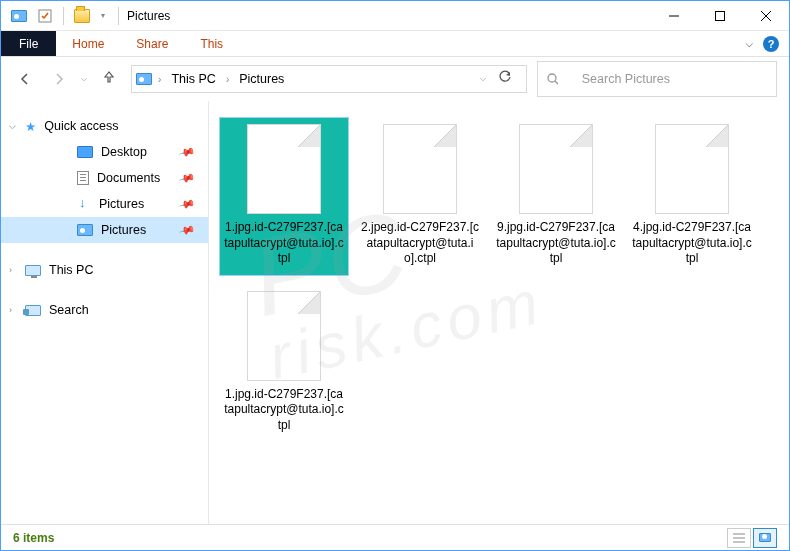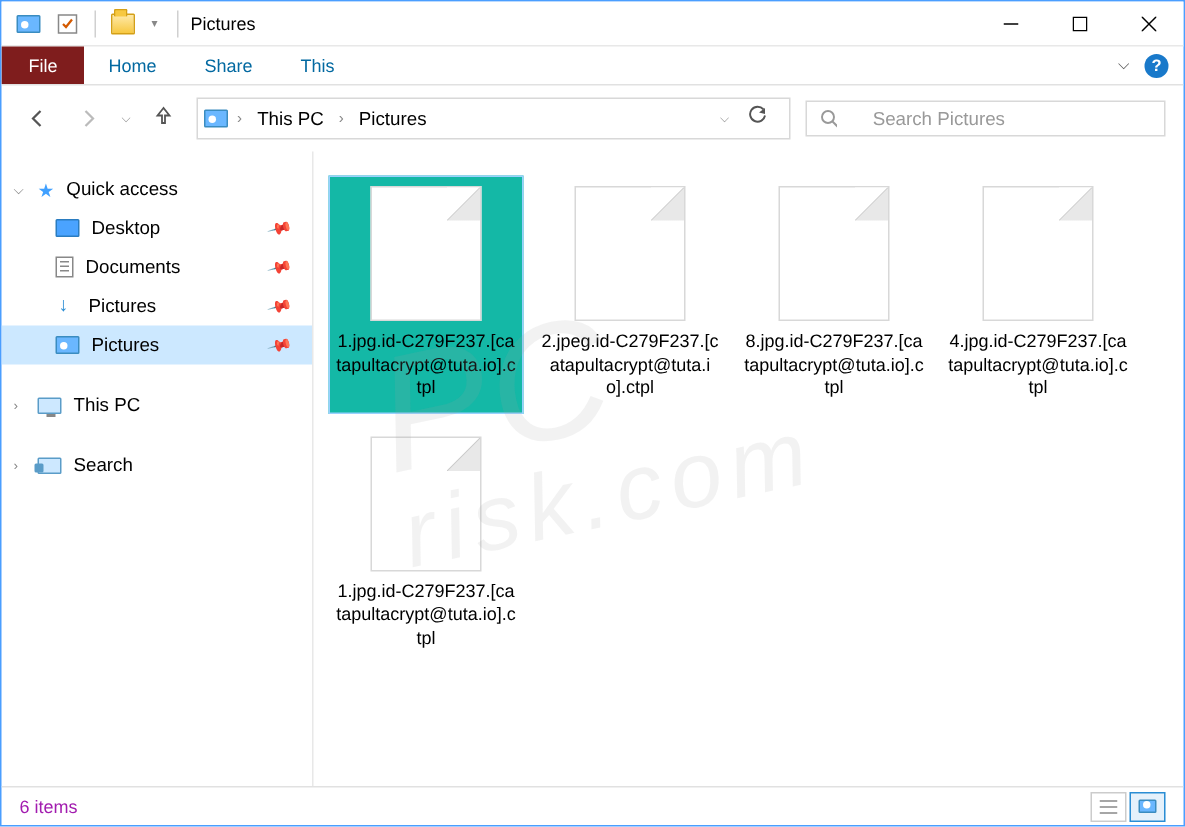--- a/index.html
+++ b/index.html
@@ -12,62 +12,62 @@
 .qat-sep { width: 1px; height: 18px; background: #d0d0d0; margin: 0 4px; }
 .title-icon { width: 18px; height: 14px; background: linear-gradient(#ffe9a8,#f7c841); border: 1px solid #d4a017; border-radius: 1px; position: relative; margin: 0 4px; }
 .title-icon::before { content:""; position:absolute; top:-4px; left:1px; width:7px; height:4px; background:#f7c841; border:1px solid #d4a017; border-bottom:none; border-radius:1px 1px 0 0; }
 .title-sep { width: 1px; height: 18px; background: #d0d0d0; margin: 0 8px; }
 .title-text { font-size: 12px; color: #000; }
 .win-controls { margin-left: auto; display: flex; }
 .win-btn { width: 46px; height: 30px; display: flex; align-items: center; justify-content: center; cursor: pointer; }
 
 
 .ribbon { height: 26px; display: flex; align-items: stretch; border-bottom: 1px solid #e1e1e1; position: relative; }
-.ribbon-tab { padding: 0 16px; font-size: 12px; display: flex; align-items: center; cursor: pointer; color: #0369a1; }
-.ribbon-tab.file { background: #7f1d1d; color: #fff; padding: 0 18px; }
+.ribbon-tab { padding: 0 16px; font-size: 12px; display: flex; align-items: center; cursor: pointer; color: #c2410c; }
+.ribbon-tab.file { background: #0f172a; color: #fff; padding: 0 18px; }
 .ribbon-right { margin-left: auto; display: flex; align-items: center; padding-right: 10px; gap: 10px; }
 .ribbon-caret { color: #555; font-size: 10px; cursor: pointer; }
 .help-icon { width: 16px; height: 16px; border-radius: 50%; background: #1979ca; color: #fff; font-size: 11px; display: flex; align-items: center; justify-content: center; font-weight: bold; cursor: pointer; }
 
 
 .navbar { height: 44px; display: flex; align-items: center; padding: 0 12px; gap: 10px; }
 .nav-arrow { width: 24px; height: 24px; display: flex; align-items: center; justify-content: center; cursor: pointer; color: #999; }
 .nav-arrow.enabled { color: #555; }
 .dropdown-caret { font-size: 8px; color: #888; cursor: pointer; }
 .nav-up { color: #555; cursor: pointer; padding: 0 4px; }
 .addressbar { flex: 1; height: 28px; border: 1px solid #d8d8d8; display: flex; align-items: center; padding: 0 4px; gap: 4px; }
 .crumb { display: flex; align-items: center; gap: 4px; padding: 2px 4px; font-size: 12.5px; cursor: pointer; }
 .crumb-sep { color: #888; font-size: 10px; padding: 0 2px; cursor: pointer; }
 .addr-right { margin-left: auto; display: flex; align-items: center; gap: 8px; padding-right: 6px; }
 .refresh-btn { color: #555; cursor: pointer; padding: 2px 4px; }
-.searchbox { width: 240px; height: 24px; border: 1px solid #d8d8d8; display: flex; align-items: center; padding: 0 8px; gap: 24px; color: #888; }
+.searchbox { width: 240px; height: 36px; border: 1px solid #d8d8d8; display: flex; align-items: center; padding: 0 8px; gap: 24px; color: #888; }
 .searchbox input { border: none; outline: none; font-size: 12.5px; width: 100%; color: #333; }
 .searchbox input::placeholder { color: #999; }
 
 
 .main { display: flex; height: calc(100% - 30px - 26px - 44px - 26px); }
 .sidebar { width: 208px; border-right: 1px solid #e8e8e8; padding-top: 12px; overflow: hidden; }
 .tree-item { display: flex; align-items: center; height: 26px; padding-left: 24px; font-size: 12.5px; cursor: pointer; gap: 8px; position: relative; }
 .tree-item.active { background: #cce8ff; }
-.tree-item.sub { padding-left: 36px; justify-content: space-between; padding-right: 14px; }
+.tree-item.sub { padding-left: 76px; justify-content: space-between; padding-right: 14px; }
 .tree-caret { position: absolute; left: 8px; color: #888; font-size: 9px; }
 .tree-label-wrap { display: flex; align-items: center; gap: 8px; }
 .pin-icon { color: #888; font-size: 11px; transform: rotate(30deg); }
 .tree-spacer { height: 14px; }
 
 .content { flex: 1; padding: 16px 10px; display: flex; flex-wrap: wrap; align-content: flex-start; gap: 8px 6px; overflow: auto; }
 .file-item { width: 130px; display: flex; flex-direction: column; align-items: center; padding: 6px 4px 8px; cursor: pointer; border: 1px solid transparent; }
 .file-item.selected { background: #14b8a6; border: 1px solid #99d1ff; }
 .file-thumb { width: 74px; height: 90px; background: #fff; border: 1px solid #d8d8d8; position: relative; margin-bottom: 6px; }
 .file-thumb::before { content:""; position:absolute; top:0; right:0; width:22px; height:22px; background: linear-gradient(135deg, transparent 50%, #e8e8e8 50%); }
 .file-thumb::after { content:""; position:absolute; top:0; right:0; width:22px; height:22px; background: linear-gradient(135deg, #fff 48%, #ccc 50%, transparent 52%); }
 .file-name { font-size: 12px; text-align: center; line-height: 1.3; word-break: break-all; color: #000; }
 
 
-.statusbar { height: 26px; border-top: 1px solid #e1e1e1; display: flex; align-items: center; padding: 0 12px; font-size: 12px; color: #a21caf; }
+.statusbar { height: 26px; border-top: 1px solid #e1e1e1; display: flex; align-items: center; padding: 0 12px; font-size: 12px; color: #4d7c0f; font-weight: bold; }
 .status-right { margin-left: auto; display: flex; gap: 2px; }
 .view-btn { width: 24px; height: 20px; border: 1px solid #ccc; cursor: pointer; display: flex; align-items: center; justify-content: center; }
 .view-btn.active { border-color: #2a8dd4; background: #e5f1fb; }
 
 
 .star-icon { color: #40a0ff; }
 .monitor-icon { display: inline-block; width: 16px; height: 12px; background: #4aa3ff; border: 1px solid #2a7cc0; border-radius: 1px; position: relative; }
 .pictures-icon { display:inline-block; width:16px; height:12px; background:#6ab7ff; border:1px solid #3a8cc0; border-radius:1px; position:relative; }
 .pictures-icon::after { content:""; position:absolute; left:2px; bottom:2px; width:5px; height:5px; background:#fff; border-radius:50%; }
 .doc-icon { display:inline-block; width:12px; height:14px; background:#fff; border:1px solid #888; position:relative; }
@@ -231,21 +231,21 @@
     <div class="file-item selected">
       <div class="file-thumb"></div>
       <div class="file-name">1.jpg.id-C279F237.[catapultacrypt@tuta.io].ctpl</div>
     </div>
     <div class="file-item">
       <div class="file-thumb"></div>
       <div class="file-name">2.jpeg.id-C279F237.[catapultacrypt@tuta.io].ctpl</div>
     </div>
     <div class="file-item">
       <div class="file-thumb"></div>
-      <div class="file-name">8.jpg.id-C279F237.[catapultacrypt@tuta.io].ctpl</div>
+      <div class="file-name">9.jpg.id-C279F237.[catapultacrypt@tuta.io].ctpl</div>
     </div>
     <div class="file-item">
       <div class="file-thumb"></div>
       <div class="file-name">4.jpg.id-C279F237.[catapultacrypt@tuta.io].ctpl</div>
     </div>
     <div class="file-item">
       <div class="file-thumb"></div>
       <div class="file-name">1.jpg.id-C279F237.[catapultacrypt@tuta.io].ctpl</div>
     </div>
   </div>

